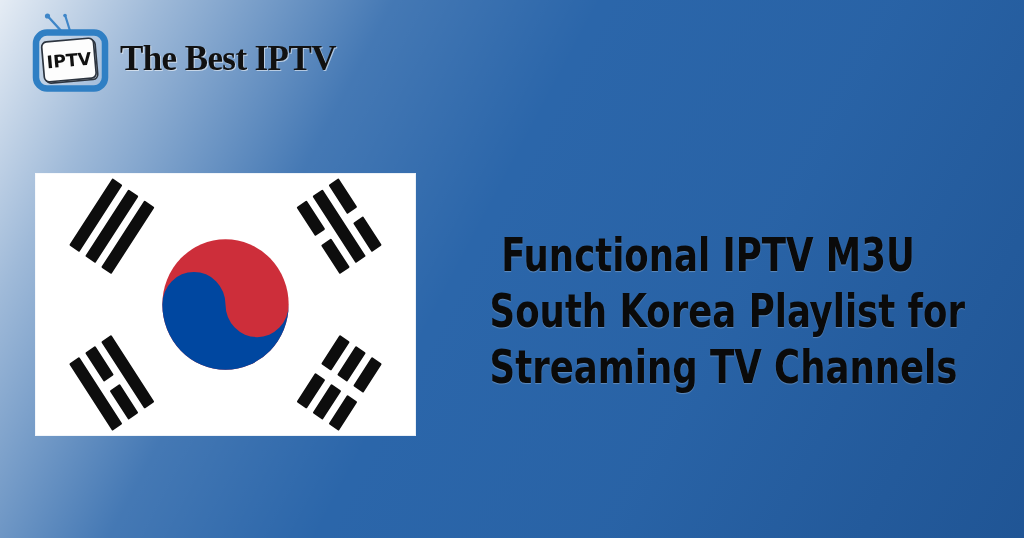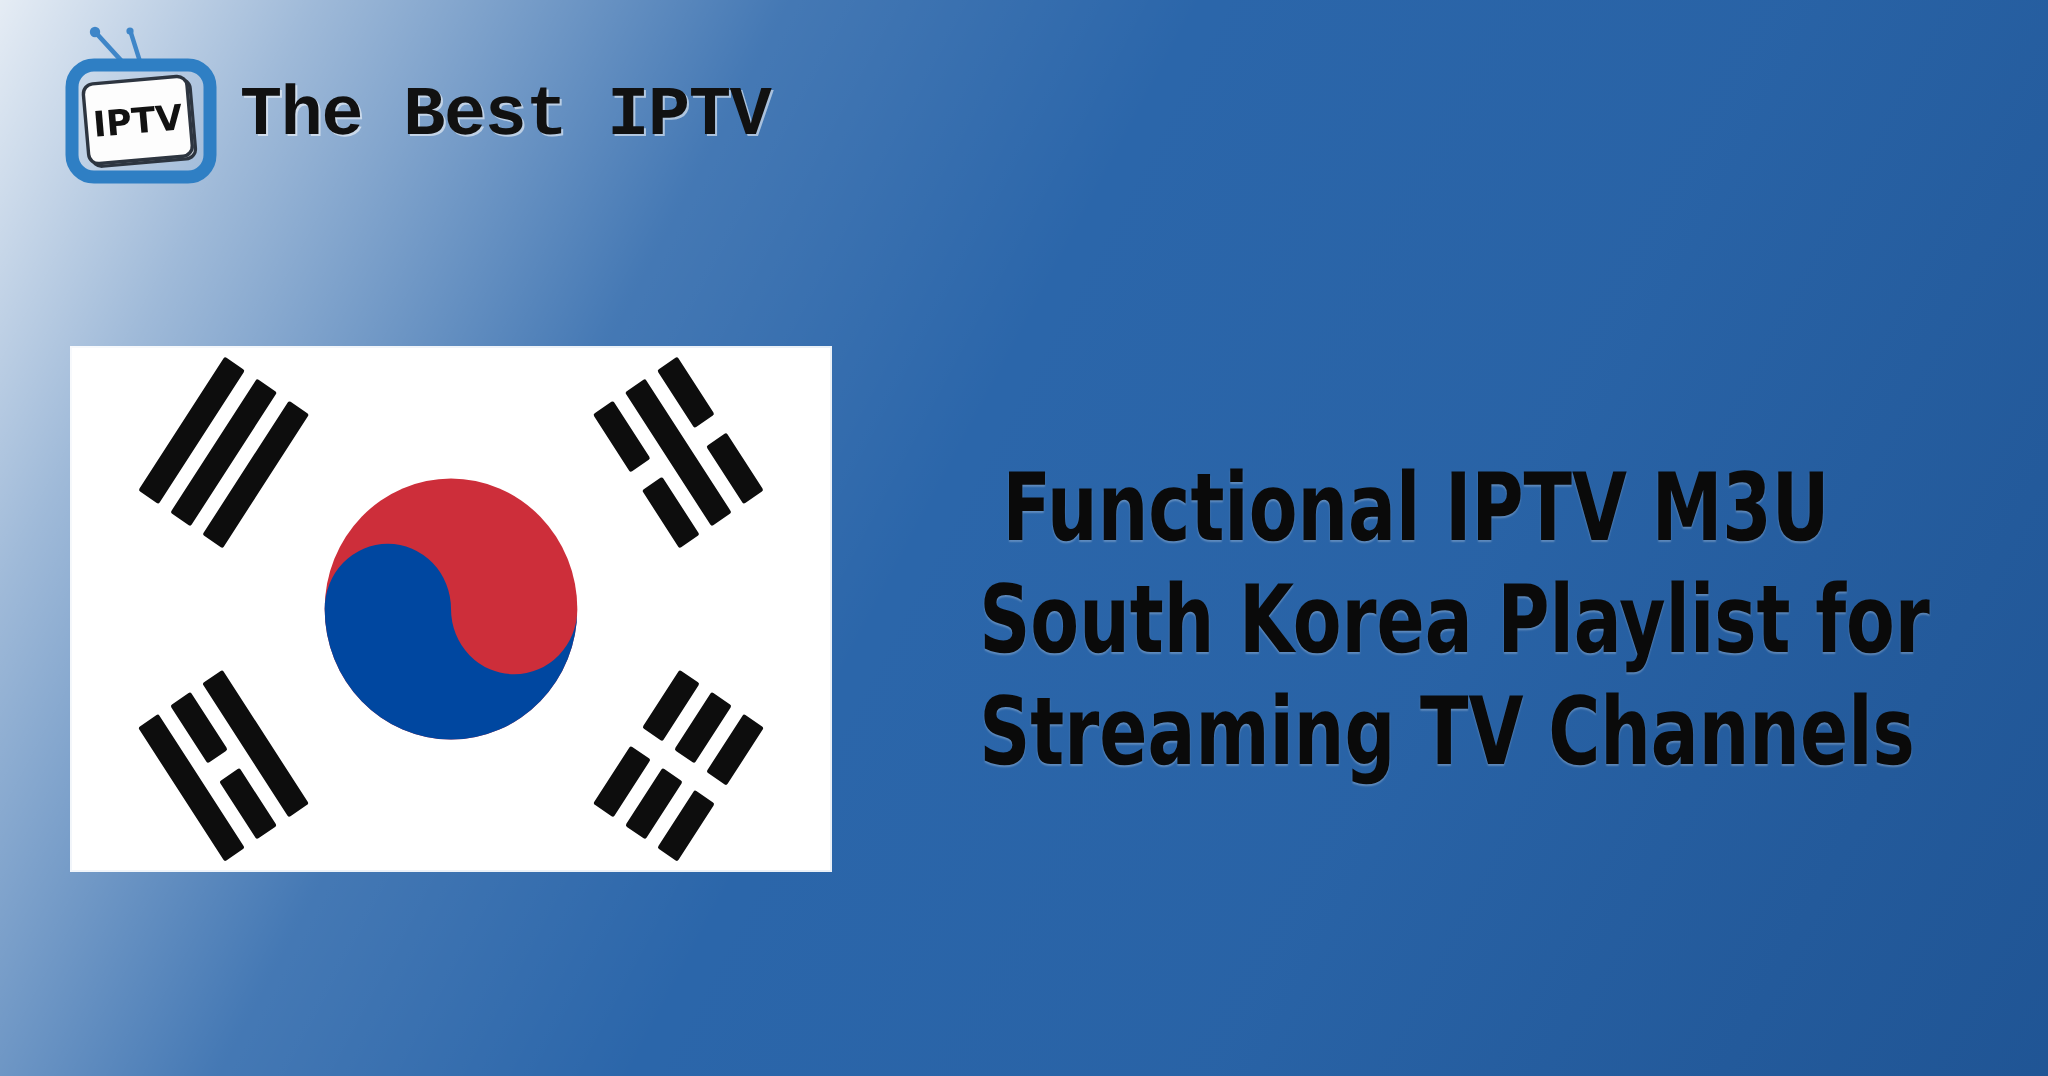--- a/index.html
+++ b/index.html
@@ -62,21 +62,21 @@
     display: flex;
     align-items: center;
     gap: 8px;
   }
   #logo-mark {
     width: 86px;
     height: 88px;
     flex: 0 0 auto;
   }
   #logo-text {
-    font-family: Liberation Mono, monospace;
+    font-family: Liberation Serif, serif;
     font-weight: bold;
     font-size: 35px;
     letter-spacing: -0.6px;
     color: #111111;
     line-height: 1;
     margin-top: 8px;
     text-shadow: 1px 1px 0 rgba(255,255,255,0.55);
     white-space: nowrap;
   }
 

